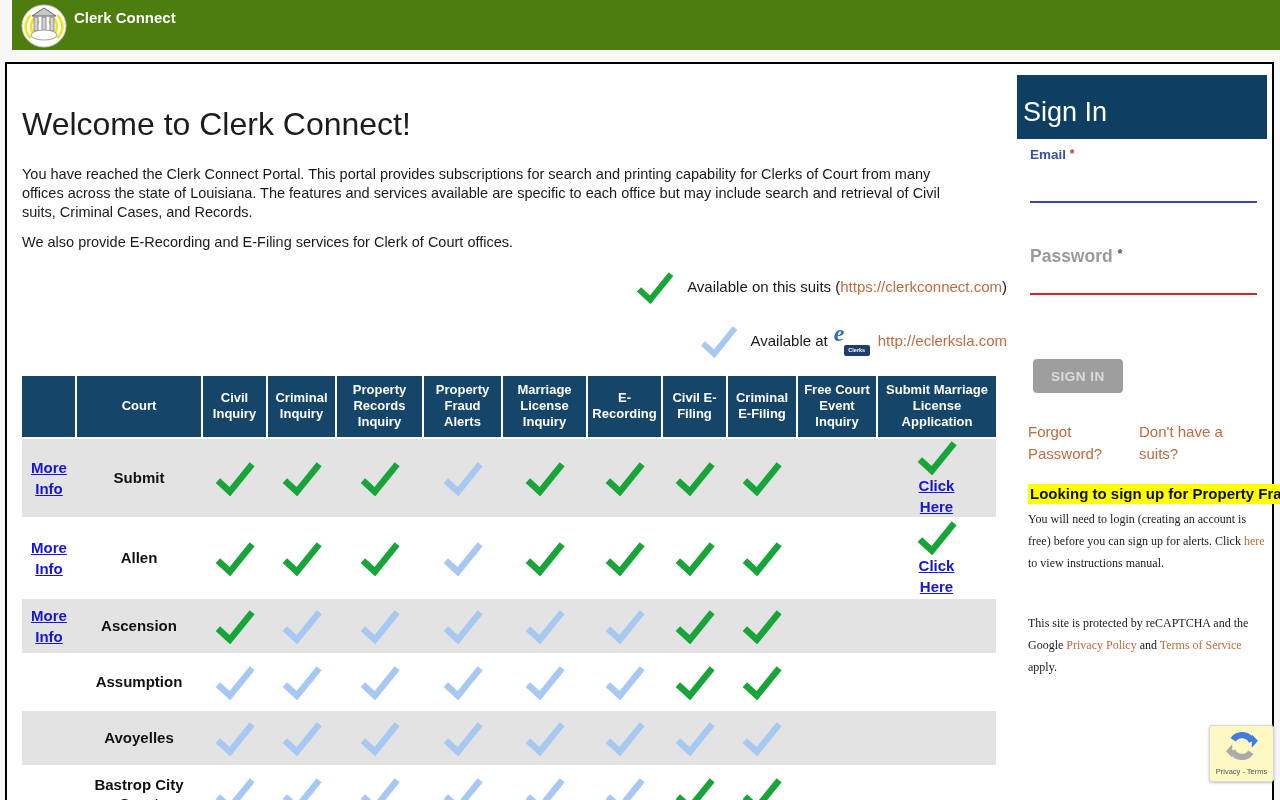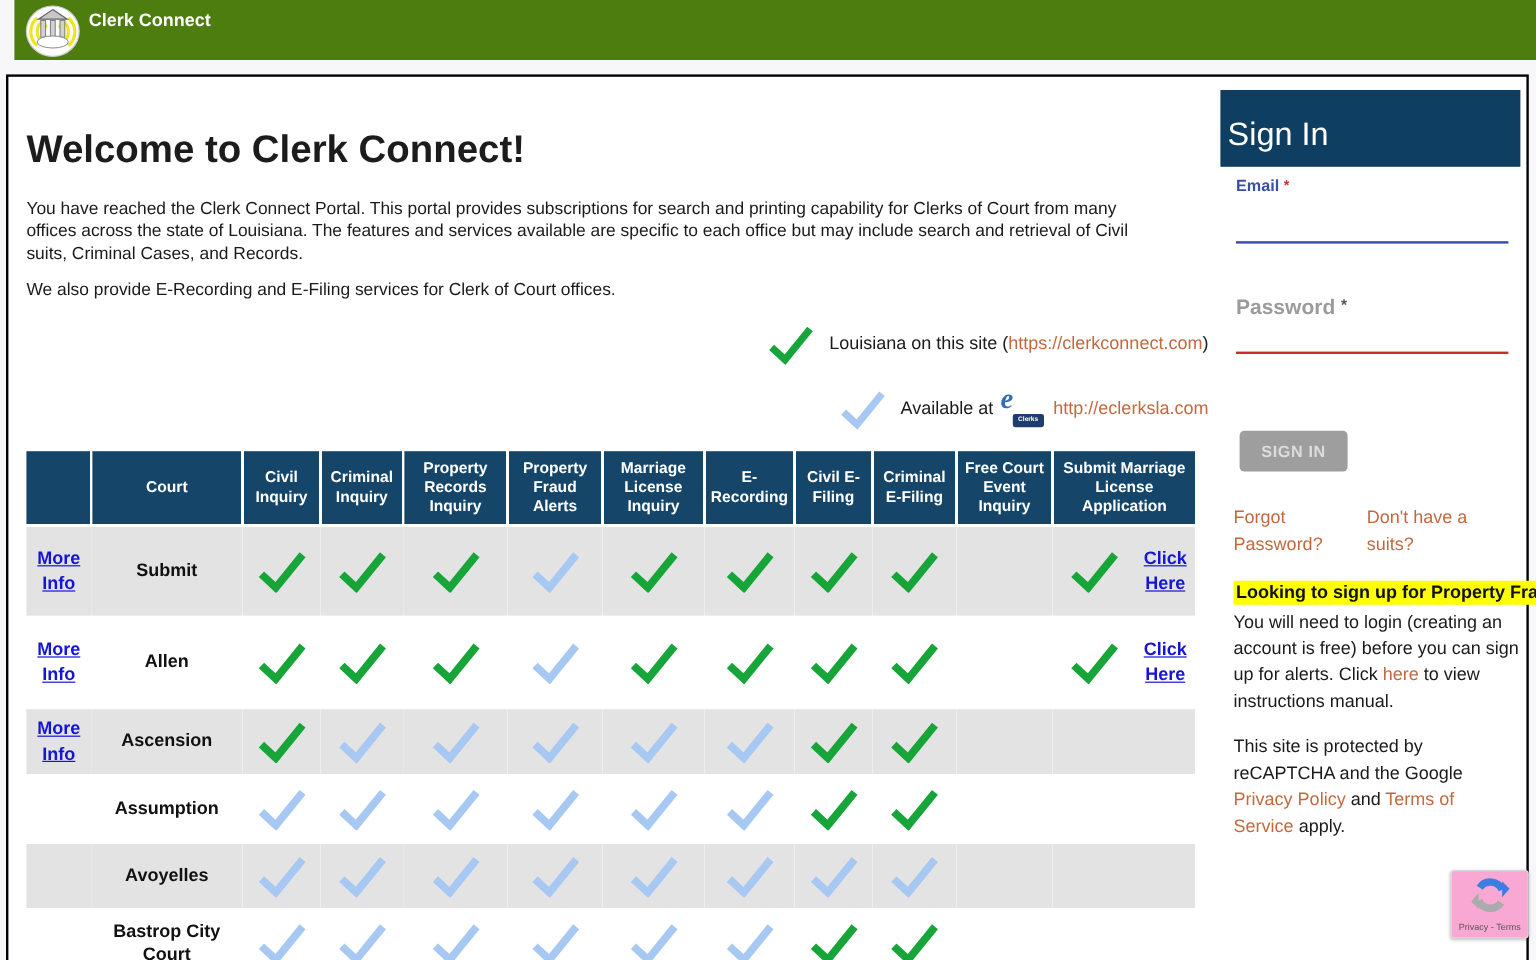--- a/index.html
+++ b/index.html
@@ -12,21 +12,21 @@
   .app-logo { position:absolute; left:8px; top:2px; width:48px; height:46px; }
   .app-title { position:absolute; left:62px; top:9px; color:#ffffff;
                font-size:15px; font-weight:bold; }
 
   
   .content-box { position:absolute; left:5px; top:62px; width:1269px; height:760px;
                  background:#ffffff; border:2px solid #000000; }
 
   
   .main-col { position:absolute; left:15px; top:0; width:985px; }
-  h1.page-title { margin-top:42px; font-size:32px; font-weight:bold; color:#1c1c1c; }
+  h1.page-title { margin-top:42px; font-size:32px; font-weight:normal; color:#1c1c1c; }
   .intro { margin-top:22px; font-size:14.5px; line-height:19px; max-width:952px; }
   .intro2 { margin-top:10px; font-size:14.5px; line-height:21.5px; }
   a.orange-link { color:#c2693f; text-decoration:none; }
 
   .legend-row { display:flex; align-items:center; margin-top:12px; height:42px; font-size:15px; }
   .legend-row .chk { margin-right:12px; }
   .eclerks-logo { position:relative; display:inline-block; width:36px; height:30px; margin:0 8px 0 6px; }
   .eclerks-logo .e-glyph { position:absolute; left:0; top:-6px; font-family:"Liberation Serif", serif;
                            font-style:italic; font-weight:bold; font-size:24px; color:#2f6db5; }
   .eclerks-logo .la-blob { position:absolute; right:0; bottom:0; width:26px; height:11px;
@@ -41,21 +41,21 @@
                             vertical-align:middle; overflow:hidden; }
   table.services thead th:last-child { border-right:none; }
   table.services tbody tr.striped { background:#e3e3e3; }
   table.services tbody td { text-align:center; vertical-align:middle;
                             border-bottom:2px solid #ffffff; padding:0; overflow:hidden; }
   tr.row-tall td { height:76px; }
   tr.row-std  td { height:56px; }
   td.court-cell { font-weight:bold; font-size:15px; color:#111111; line-height:19px; padding:0 4px; }
   a.more-info, a.click-here { color:#1515d6; font-weight:bold; font-size:15px;
                               line-height:21px; display:inline-block; }
-  .submit-cell { display:flex; flex-wrap:wrap; align-items:center; justify-content:space-between; }
+  .submit-cell { display:flex; flex-wrap:wrap; align-items:center; justify-content:space-between;flex-direction:column; }
   a.click-here { width:50px; text-align:center; }
   svg.chk { display:block; margin:0 auto; }
 
   
   .sidebar { position:absolute; left:1010px; top:0; width:252px; height:758px; }
   .signin-header { position:absolute; left:0; top:11px; width:250px; height:64px;
                    background:#0e3f62; color:#ffffff; font-size:27px;
                    display:flex; align-items:center; padding:10px 0 0 6px; }
   .field-label { position:absolute; left:13px; font-size:13.5px; font-weight:bold; color:#3a50a8; }
   .field-label .req { color:#cc3322; font-size:12px; vertical-align:top; }
@@ -68,27 +68,27 @@
   .signin-btn { position:absolute; left:16px; top:295px; width:90px; height:34px;
                 background:#9e9e9e; border:none; border-radius:4px; color:#dcdcdc;
                 font-size:13.5px; font-weight:bold; letter-spacing:0.5px; cursor:pointer; }
   .aux-link { position:absolute; top:357px; font-size:15px; line-height:22px;
               color:#c2693f; text-decoration:none; display:block; }
   .forgot-link { left:11px; width:100px; }
   .nologin-link { left:122px; width:115px; }
   .fraud-heading { position:absolute; left:11px; top:420px; background:#ffff00;
                    font-size:15px; font-weight:bold; color:#111111; white-space:nowrap;
                    padding:1px 3px 2px 2px; z-index:5; }
-  .side-para { position:absolute; left:11px; width:238px; font-size:15px; line-height:22px; }
+  .side-para { position:absolute; left:11px; width:238px; font-size:12px; line-height:22px;font-family:Liberation Serif, serif; }
   .fraud-para { top:444px; }
   .protect-para { top:548px; }
 
   
   .recaptcha-badge { position:absolute; left:1209px; top:725px; width:65px; height:57px;
-                     background:#f9a8d4; border:1px solid #d8d8d8; border-radius:3px;
+                     background:#fef9c3; border:1px solid #d8d8d8; border-radius:3px;
                      box-shadow:0 1px 3px rgba(0,0,0,0.25); z-index:6; text-align:center; }
   .recaptcha-badge svg { margin-top:4px; }
   .recaptcha-badge .badge-label { font-size:7.5px; color:#555555; margin-top:1px; }
 </style>
 </head>
 <body>
 
 <div class="app-header">
   <svg class="app-logo" viewBox="0 0 48 46">
     <ellipse cx="24" cy="24" rx="22" ry="21" fill="#fdfdfd" stroke="#cccccc" stroke-width="1"></ellipse>
@@ -111,21 +111,21 @@
 
   <div class="main-col">
     <h1 class="page-title">Welcome to Clerk Connect!</h1>
     <p class="intro">You have reached the Clerk Connect Portal. This portal provides subscriptions for search and printing capability for Clerks of Court from many offices across the state of Louisiana. The features and services available are specific to each office but may include search and retrieval of Civil suits, Criminal Cases, and Records.</p>
     <p class="intro2">We also provide E-Recording and E-Filing services for Clerk of Court offices.</p>
 
     <div class="legend-row">
       <svg class="chk" width="40" height="34" viewBox="0 0 50 42">
         <path d="M5 24 L19 37 L45 5" fill="none" stroke="#17a53a" stroke-width="7.5"></path>
       </svg>
-      <span>Louisiana on this site (</span>
+      <span>Available on this suits (</span>
         <a class="orange-link" href="#">https://clerkconnect.com</a>
         <span>)</span>
     </div>
 
     <div class="legend-row">
       <svg class="chk" width="40" height="34" viewBox="0 0 50 42">
         <path d="M5 24 L19 37 L45 5" fill="none" stroke="#a7c8f2" stroke-width="7.5"></path>
       </svg>
       <span>Available at</span>
       <span class="eclerks-logo">

